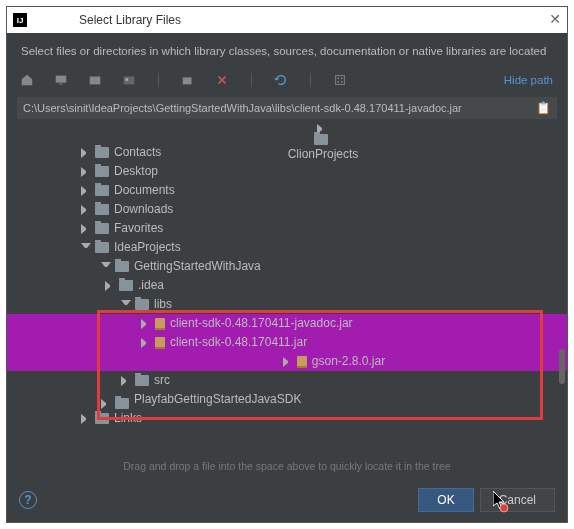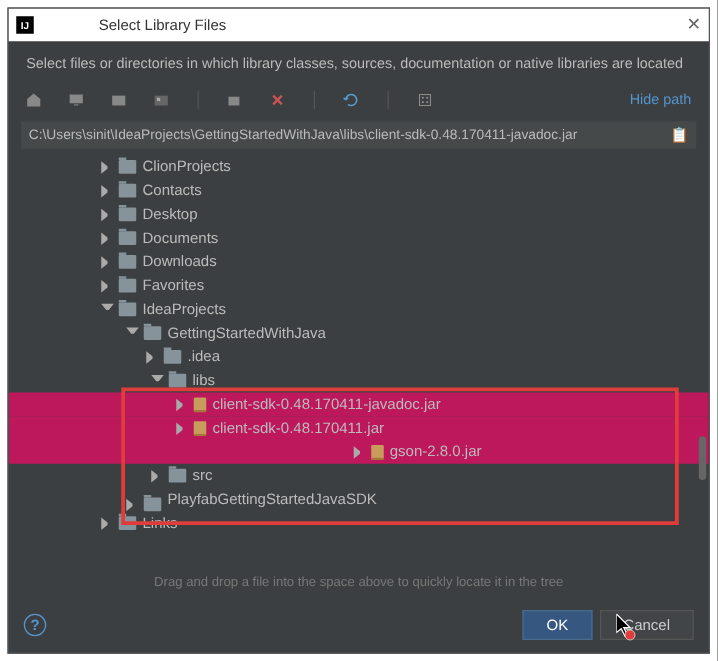--- a/index.html
+++ b/index.html
@@ -16,21 +16,21 @@
   .tool-btn svg { width: 14px; height: 14px; }
   .tool-btn.red { color: #cc5555; }
   .tool-btn.blue { color: #5599cc; }
   .hide-path { margin-left: auto; font-size: 11.5px; color: #5594cf; cursor: pointer; margin-right: 4px;}
   .pathbar { height: 22px; background: #45494a; margin: 4px 10px 2px 10px; display: flex; align-items: center; position: relative; padding: 0 6px; }
   .pathbar .txt { font-size: 11px; color: #bbb; white-space: nowrap; overflow: hidden; text-overflow: ellipsis; flex: 1; }
   .pathbar .history { color: #a88; margin-left: 6px; font-size: 12px; }
   .tree-wrap { flex: 1; position: relative; overflow: hidden; margin: 3px 0 0 0; }
   .tree { position: absolute; left: 0; right: 0; top: 0; bottom: 0; overflow-y: auto; font-size: 12px; color: #bbb; }
   .tree-row { display: flex; align-items: center; height: 19px; line-height: 19px; white-space: nowrap; }
-  .tree-row.sel { background: #be185d; }
+  .tree-row.sel { background: #a21caf; }
   .arrow { width: 10px; height: 10px; margin-right: 4px; margin-left: 2px; flex-shrink: 0; }
   .arrow.right { border-left: 5px solid #aaa; border-top: 4px solid transparent; border-bottom: 4px solid transparent; }
   .arrow.down { border-top: 5px solid #aaa; border-left: 4px solid transparent; border-right: 4px solid transparent; }
   .icon-folder { width: 14px; height: 11px; background: #87939a; border-radius: 1px; margin-right: 5px; flex-shrink:0; position: relative; }
   .icon-folder:before { content:""; position:absolute; top:-2px; left:0; width:6px; height:2px; background:#87939a; }
   .icon-jar { width: 10px; height: 12px; background: #c89c5a; border-radius: 1px 1px 0 0; margin-right: 5px; flex-shrink:0; border-bottom: 2px solid #a67838;}
   .label { }
   .highlight-box { position: absolute; border: 3px solid #e03c3c; pointer-events: none; }
   .scrollbar-fake { position: absolute; right: 2px; top: 225px; width: 6px; height: 35px; background: #666; border-radius: 3px; }
   .hint { font-size: 10.5px; color: #777; text-align: center; padding: 6px 0 6px 0; }
@@ -107,21 +107,21 @@
     <div class="hide-path">Hide path</div>
   </div>
 
   <div class="pathbar">
     <div class="txt">C:\Users\sinit\IdeaProjects\GettingStartedWithJava\libs\client-sdk-0.48.170411-javadoc.jar</div>
     <div class="history">📋</div>
   </div>
 
   <div class="tree-wrap">
     <div class="tree" id="tree">
-        <div class="tree-row" style="padding-left: 72px;">
+        <div class="tree-row" style="padding-left: 72px; flex-direction: column;">
           <div class="arrow right"></div>
           <div class="icon-folder"></div>
           <span class="label">ClionProjects</span>
         </div>
         <div class="tree-row" style="padding-left: 72px;">
           <div class="arrow right"></div>
           <div class="icon-folder"></div>
           <span class="label">Contacts</span>
         </div>
         <div class="tree-row" style="padding-left: 72px;">
@@ -147,21 +147,21 @@
         <div class="tree-row" style="padding-left: 72px;">
           <div class="arrow down"></div>
           <div class="icon-folder"></div>
           <span class="label">IdeaProjects</span>
         </div>
         <div class="tree-row" style="padding-left: 92px;">
           <div class="arrow down"></div>
           <div class="icon-folder"></div>
           <span class="label">GettingStartedWithJava</span>
         </div>
-        <div class="tree-row" style="padding-left: 96px; margin-left: 12px;">
+        <div class="tree-row" style="padding-left: 96px;">
           <div class="arrow right"></div>
           <div class="icon-folder"></div>
           <span class="label">.idea</span>
         </div>
         <div class="tree-row" style="padding-left: 112px;">
           <div class="arrow down"></div>
           <div class="icon-folder"></div>
           <span class="label">libs</span>
         </div>
         <div class="tree-row sel" style="padding-left: 132px;">

